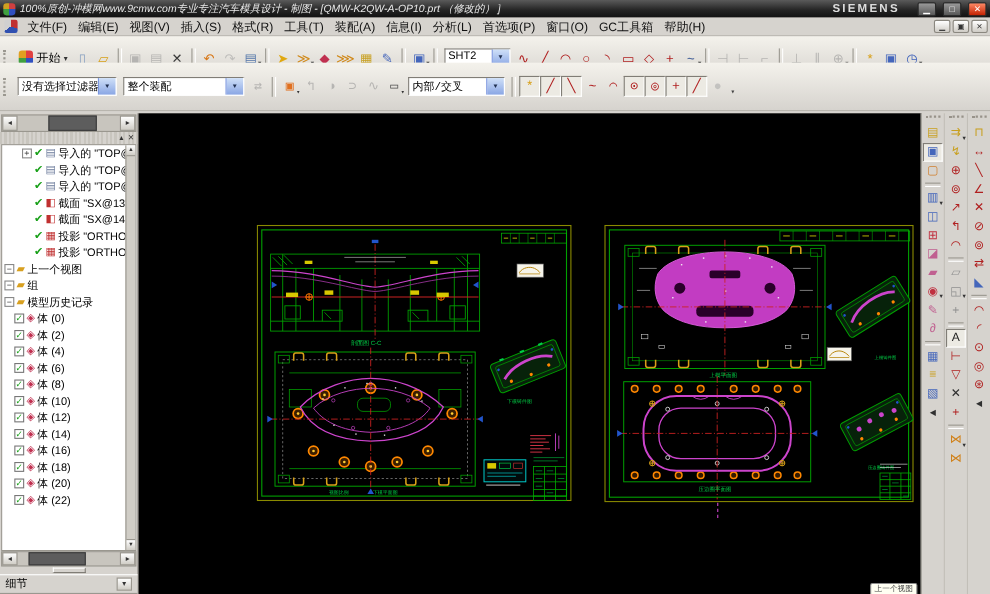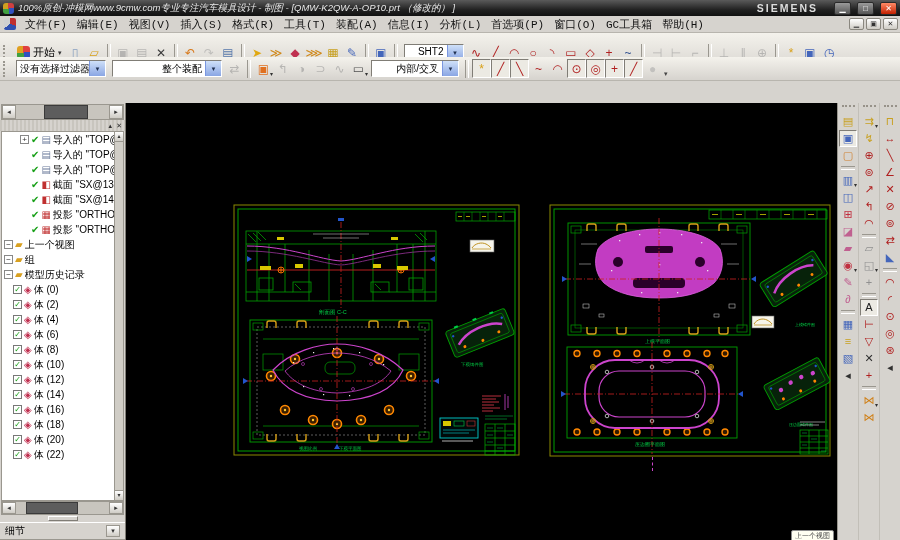--- a/index.html
+++ b/index.html
@@ -27,39 +27,39 @@
   .mitem{padding:0 5px;white-space:nowrap;}
   .mdi{margin-left:auto;display:flex;}
   .mbtn{width:15px;height:12px;display:flex;align-items:center;justify-content:center;
     font-size:7px;color:#333;background:linear-gradient(#fff,#cfccc5);
     border:1px solid #8a877f;border-radius:2px;margin-left:2px;box-sizing:border-box;}
   
   .tb{position:absolute;left:0;width:900px;background:linear-gradient(#f4f2ec,#d6d3ce);
     display:flex;align-items:center;padding:0 2px;box-sizing:border-box;
     border-bottom:1px solid #b8b5ae;}
   #toolbar1{top:33px;height:40px;}
-  #toolbar2{top:57px;height:24px;}
+  #toolbar2{top:57px;height:44px;font-family:Liberation Mono, monospace;}
   .hgrip{width:5px;height:16px;border-left:2px dotted #9a978f;margin:0 3px 0 1px;flex:none;}
   .tbtn{width:19px;height:19px;display:inline-flex;align-items:center;justify-content:center;
     position:relative;flex:none;border:1px solid transparent;box-sizing:border-box;}
   .tbtn .g{font-size:12px;line-height:1;}
   .tbtn.on{border-color:#807d76 #fff #fff #807d76;background:#eceae3;}
   .tbtn.dis{opacity:.55;filter:grayscale(60%);}
   .tbtn .dd{position:absolute;right:-1px;bottom:0;font-size:6px;color:#333;}
   .tsep{width:2px;height:18px;border-left:1px solid #9a978f;border-right:1px solid #fff;
     margin:0 3px;flex:none;}
   .ovf{font-size:7px;color:#444;margin:0 2px;align-self:flex-end;}
   .start{display:inline-flex;align-items:center;gap:3px;height:20px;padding:0 4px;flex:none;}
   .nxlogo{width:13px;height:13px;border-radius:3px;
     background:conic-gradient(#e04040 0 25%,#3050c0 0 50%,#40a040 0 75%,#e0a020 0);}
   .start-l{font-size:11px;}
   .start .sdd{font-size:7px;color:#333;}
   .combo{display:inline-flex;height:17px;background:#fff;margin:0 3px;flex:none;
     border:1px solid;border-color:#807d76 #fff #fff #807d76;box-sizing:border-box;font-size:10px;}
-  .combo-v{flex:1;padding:1px 3px;white-space:nowrap;overflow:hidden;color:#000;text-align:right;}
+  .combo-v{flex:1;padding:1px 3px;white-space:nowrap;overflow:hidden;color:#000;}
   .combo-b{width:15px;background:linear-gradient(#cfe0f8,#8aa6e4);display:flex;align-items:center;
     justify-content:center;font-size:6px;color:#203050;border-left:1px solid #7a96df;flex:none;}
   
   .promptbar{position:absolute;left:0;top:85px;width:900px;height:18px;background:#d6d3ce;
     border-bottom:1px solid #807d76;display:flex;align-items:center;box-sizing:border-box;}
   .prompt-text{font-size:11px;font-weight:bold;color:#101010;padding-left:5px;white-space:nowrap;
     overflow:hidden;flex:1;}
   .prompt-end{width:44px;height:100%;border-left:1px solid #9a978f;flex:none;}
   
   .left-panel{position:absolute;left:0;top:103px;bottom:0;width:126px;background:#d6d3ce;
@@ -130,21 +130,21 @@
     <span class="app-ico"></span>
     <span class="title-text">100%原创-冲模网www.9cmw.com专业专注汽车模具设计 - 制图 - [QMW-K2QW-A-OP10.prt （修改的） ]</span>
     <span class="brand">SIEMENS</span>
     <span class="wbtn">▁</span>
     <span class="wbtn">□</span>
     <span class="wbtn close">✕</span>
   </div>
 
   <div class="menubar">
     <span class="menu-ico"></span>
-    <span id="menu-items" style="display:flex;font-family:Liberation Mono, monospace;">
+    <span id="menu-items" style="display:flex;">
         <span class="mitem">文件(F)</span>
         <span class="mitem">编辑(E)</span>
         <span class="mitem">视图(V)</span>
         <span class="mitem">插入(S)</span>
         <span class="mitem">格式(R)</span>
         <span class="mitem">工具(T)</span>
         <span class="mitem">装配(A)</span>
         <span class="mitem">信息(I)</span>
         <span class="mitem">分析(L)</span>
         <span class="mitem">首选项(P)</span>

